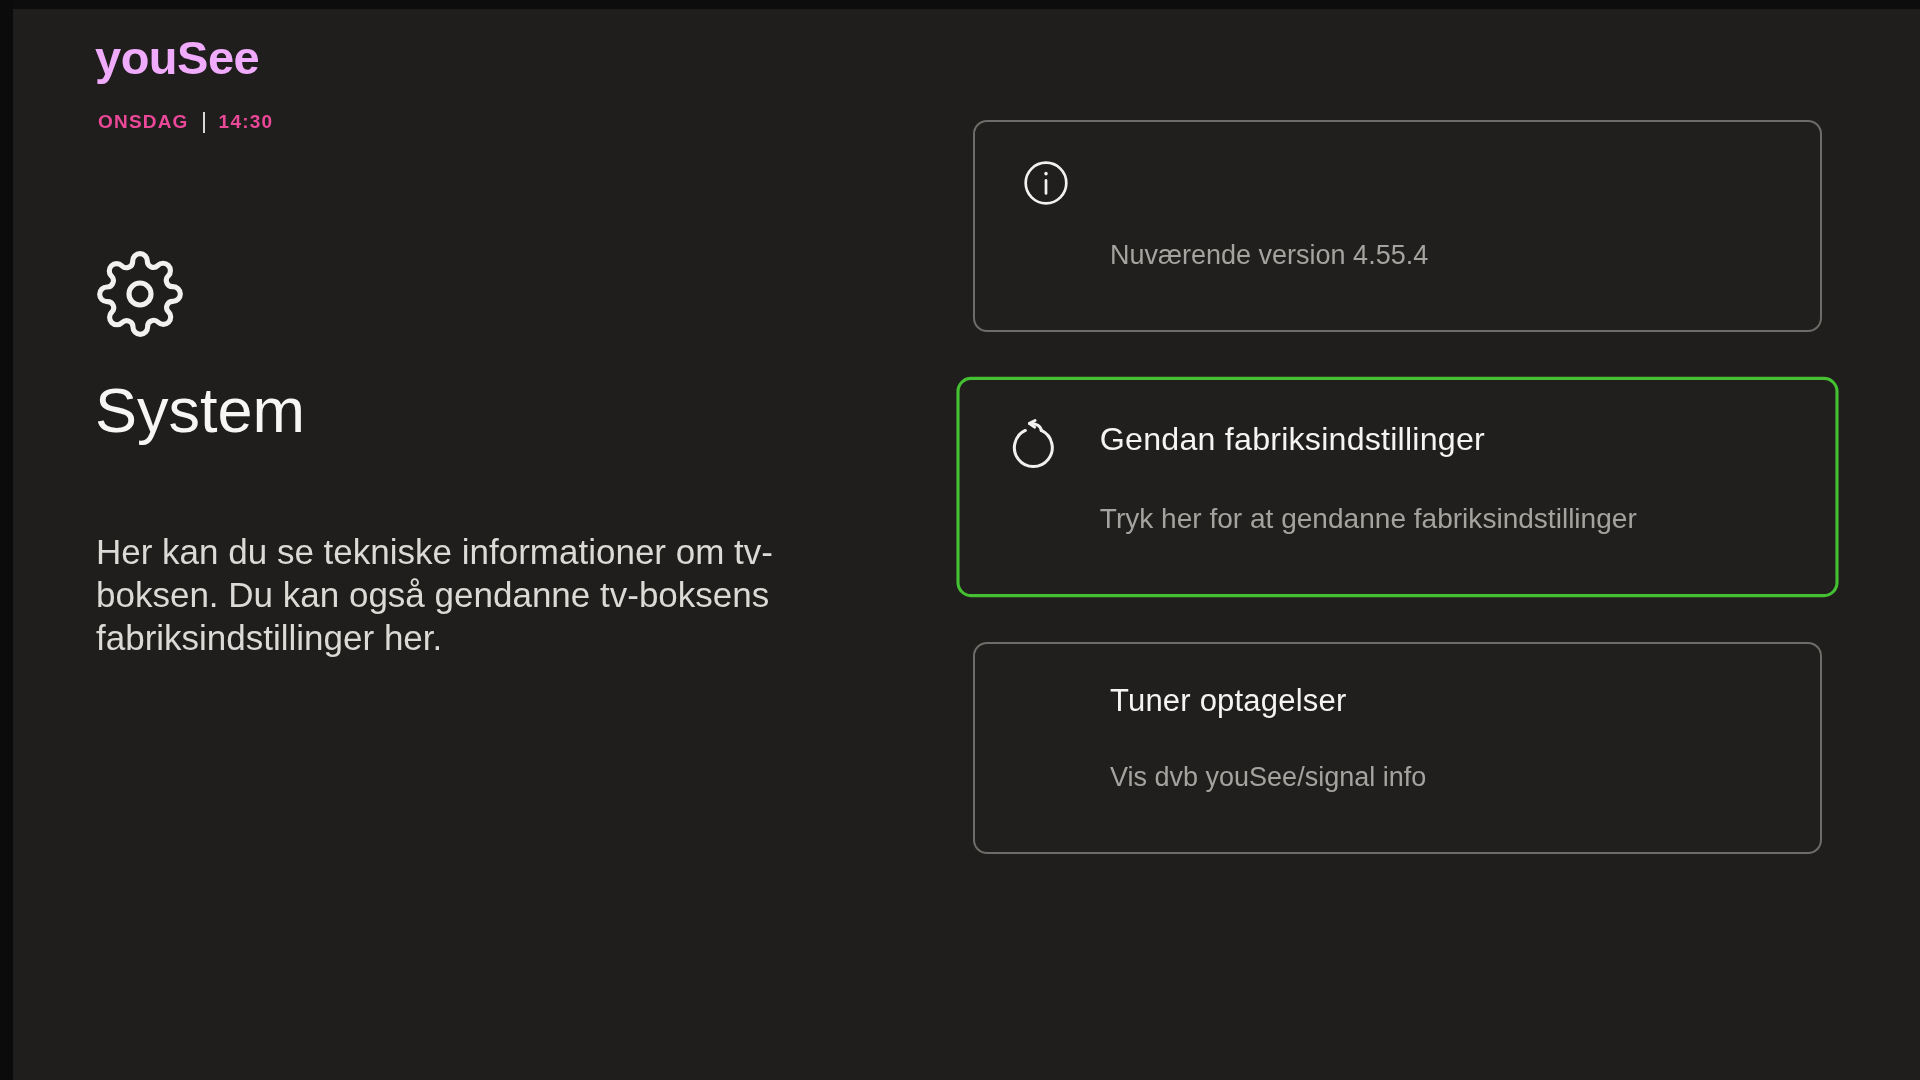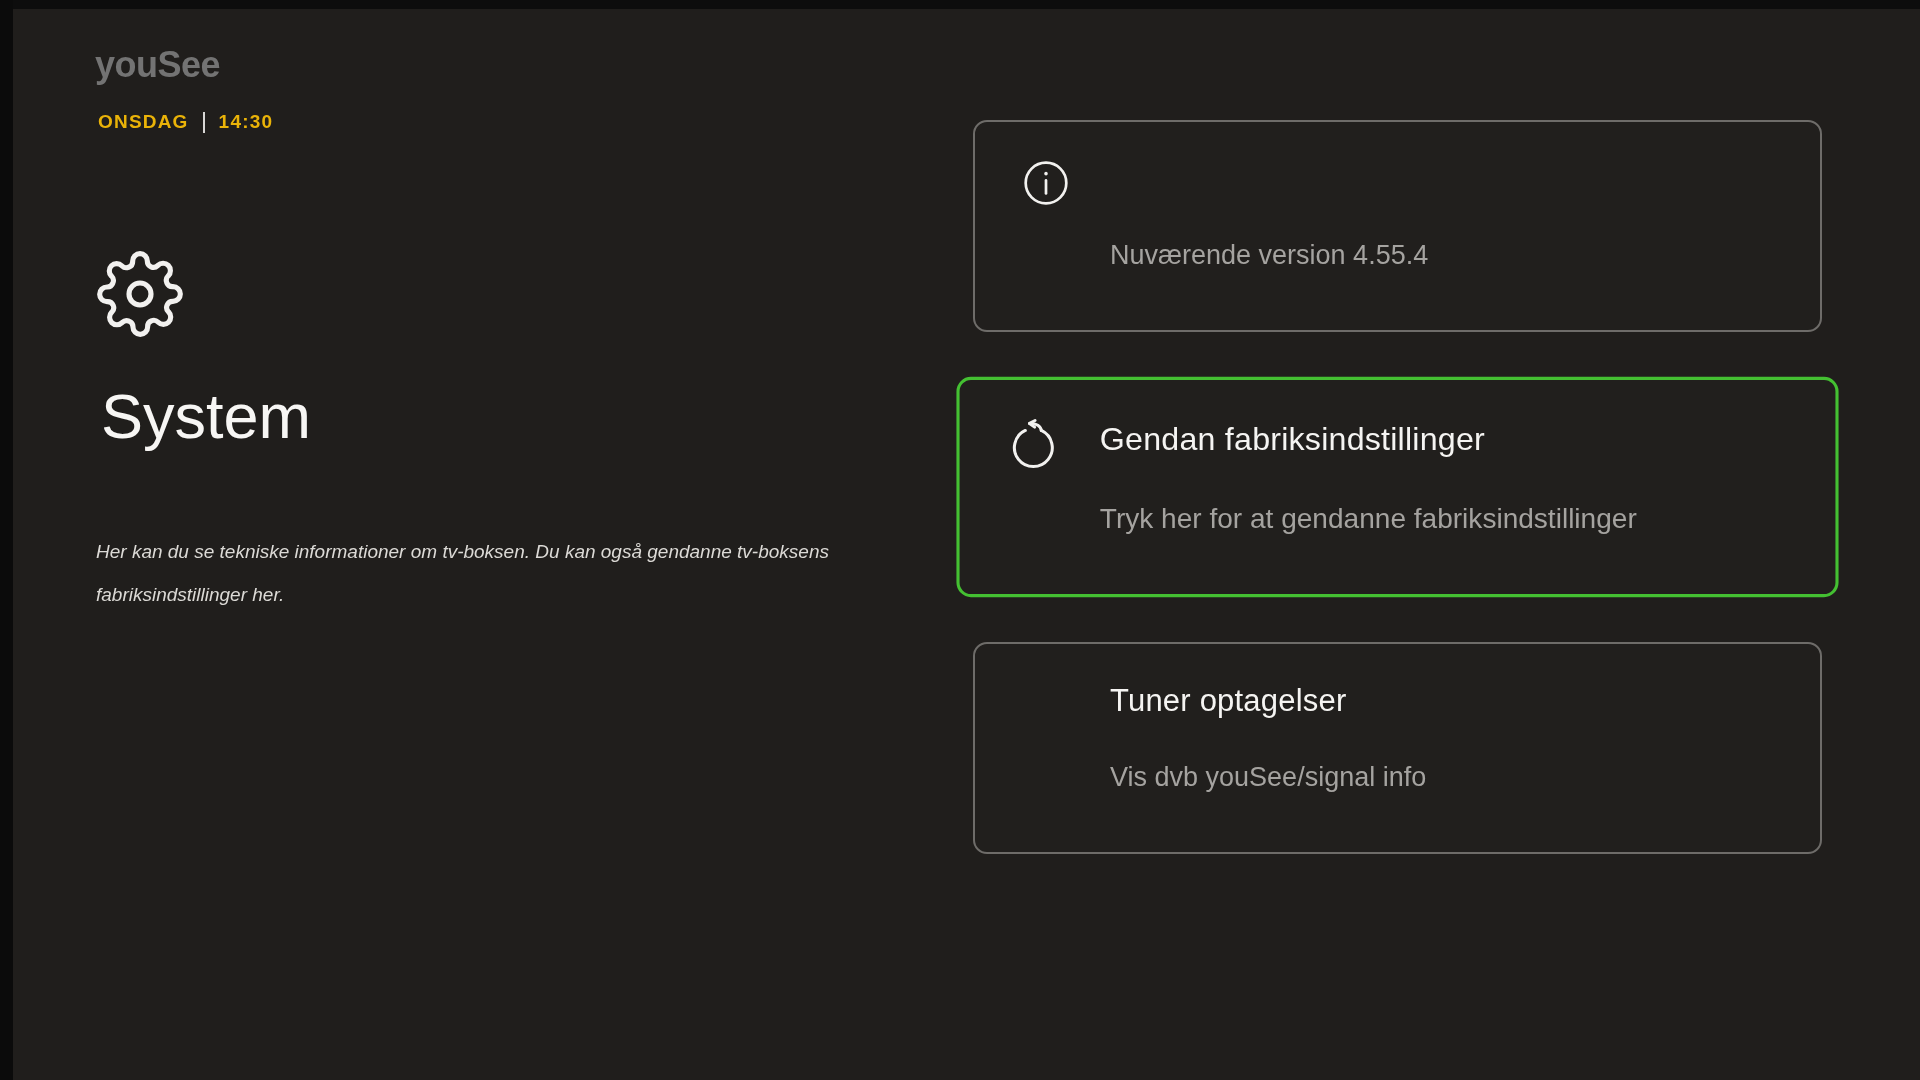--- a/index.html
+++ b/index.html
@@ -19,51 +19,50 @@
     width: 13px; height: 1080px;
     background: #0b0b0b;
   }
   .edge-top {
     position: absolute; left: 0; top: 0;
     width: 1920px; height: 9px;
     background: #0d0d0d;
   }
   
   .logo {
-    position: absolute; left: 95px; top: 44px;
-    font-size: 36px; font-weight: 700;
-    color: #737373; letter-spacing: -0.5px;
+    position: absolute; left: 95px; top: 30px;
+    font-size: 47px; font-weight: 700;
+    color: #f0abfc; letter-spacing: -0.5px;
   }
   .datetime {
     position: absolute; left: 98px; top: 111px;
     display: flex; align-items: center; gap: 14px;
     font-size: 19px; font-weight: 600;
-    color: #eab308; letter-spacing: 1.2px;
+    color: #ec4899; letter-spacing: 1.2px;
   }
   .sep {
     width: 2px; height: 21px;
     background: #d8d7d5; display: inline-block;
   }
   
   .gear {
     position: absolute; left: 96px; top: 250px;
     width: 88px; height: 88px; color: #f2f1ef;
   }
   .gear svg { width: 100%; height: 100%; display: block; }
   .page-title {
     position: absolute; left: 93px; top: 372px;
-    margin: 8px; font-size: 63px; font-weight: 500;
+    margin: 2px; font-size: 63px; font-weight: 500;
     color: #f7f6f4;
   }
   .page-desc {
     position: absolute; left: 96px; top: 530px;
     margin: 0; width: 755px;
-    font-size: 19px; line-height: 43px; font-weight: 400;
+    font-size: 35px; line-height: 43px; font-weight: 400;
     color: #dcdad6;
-    font-style: italic;
   }
   
   .cards {
     position: absolute; left: 973px; top: 120px; width: 849px;
   }
   .card {
     position: relative; box-sizing: border-box;
     width: 849px; height: 212px;
     margin-bottom: 49px;
     border: 2px solid var(--card-border, #6e6c69);

